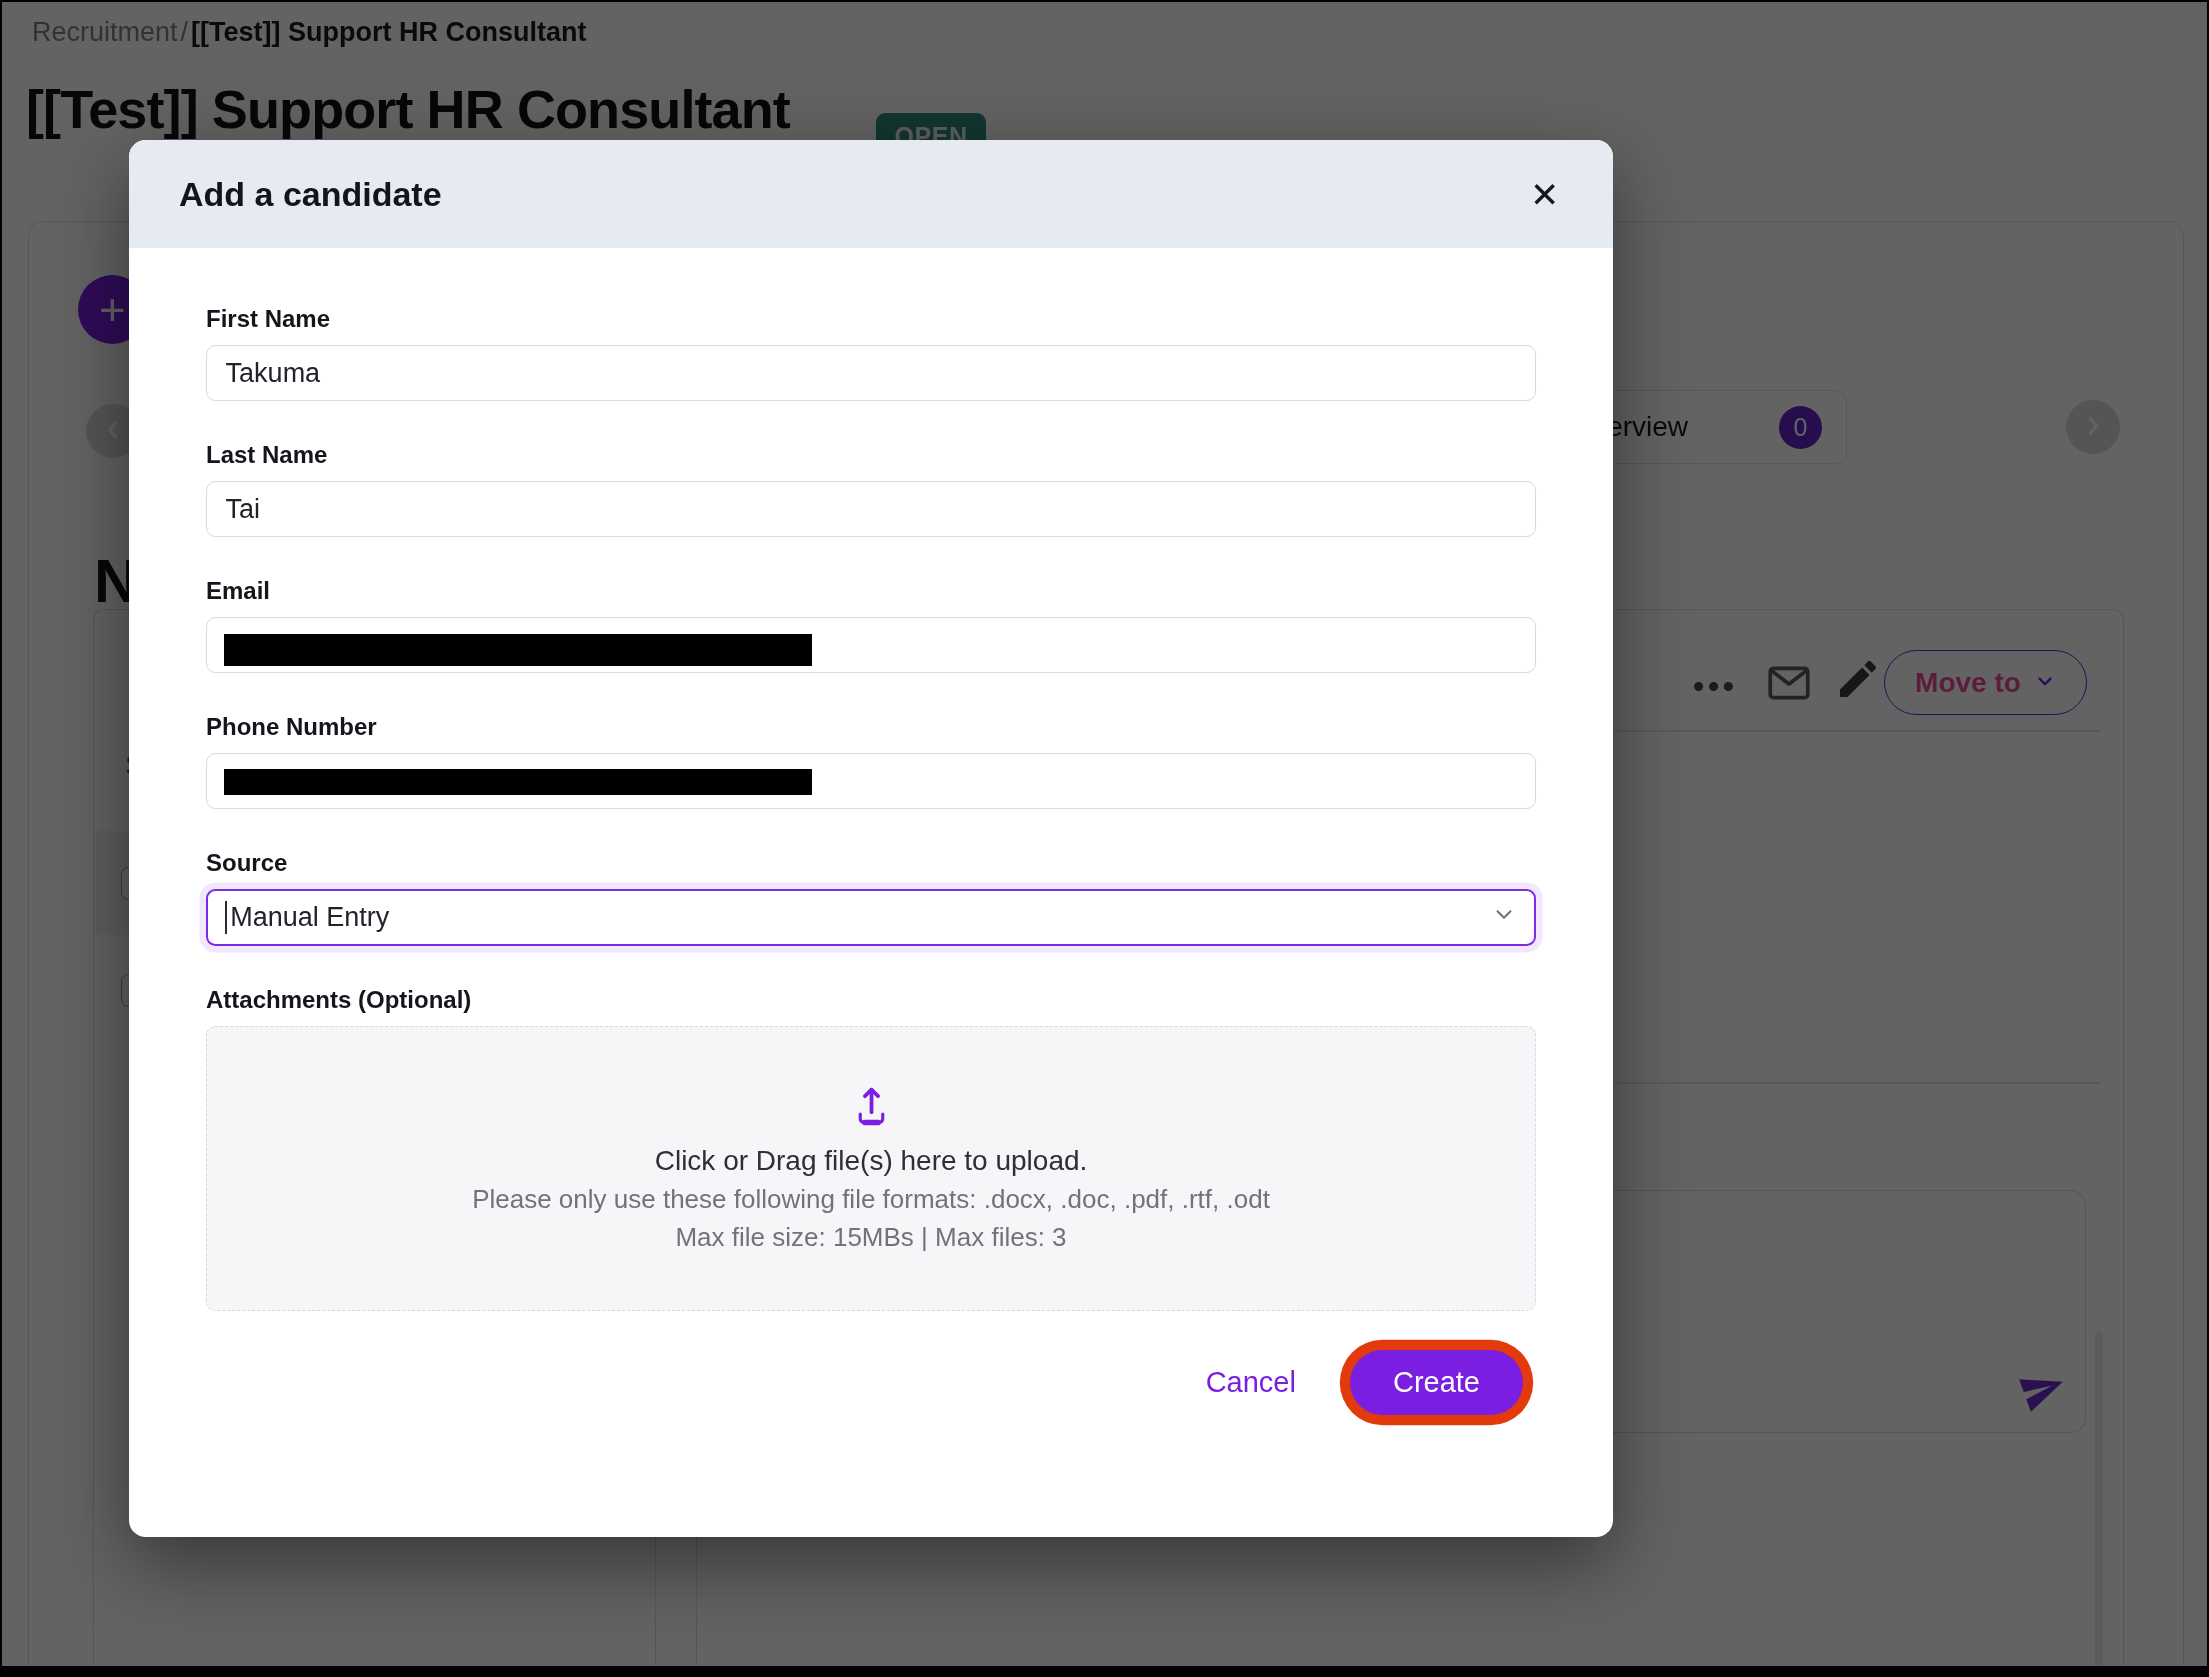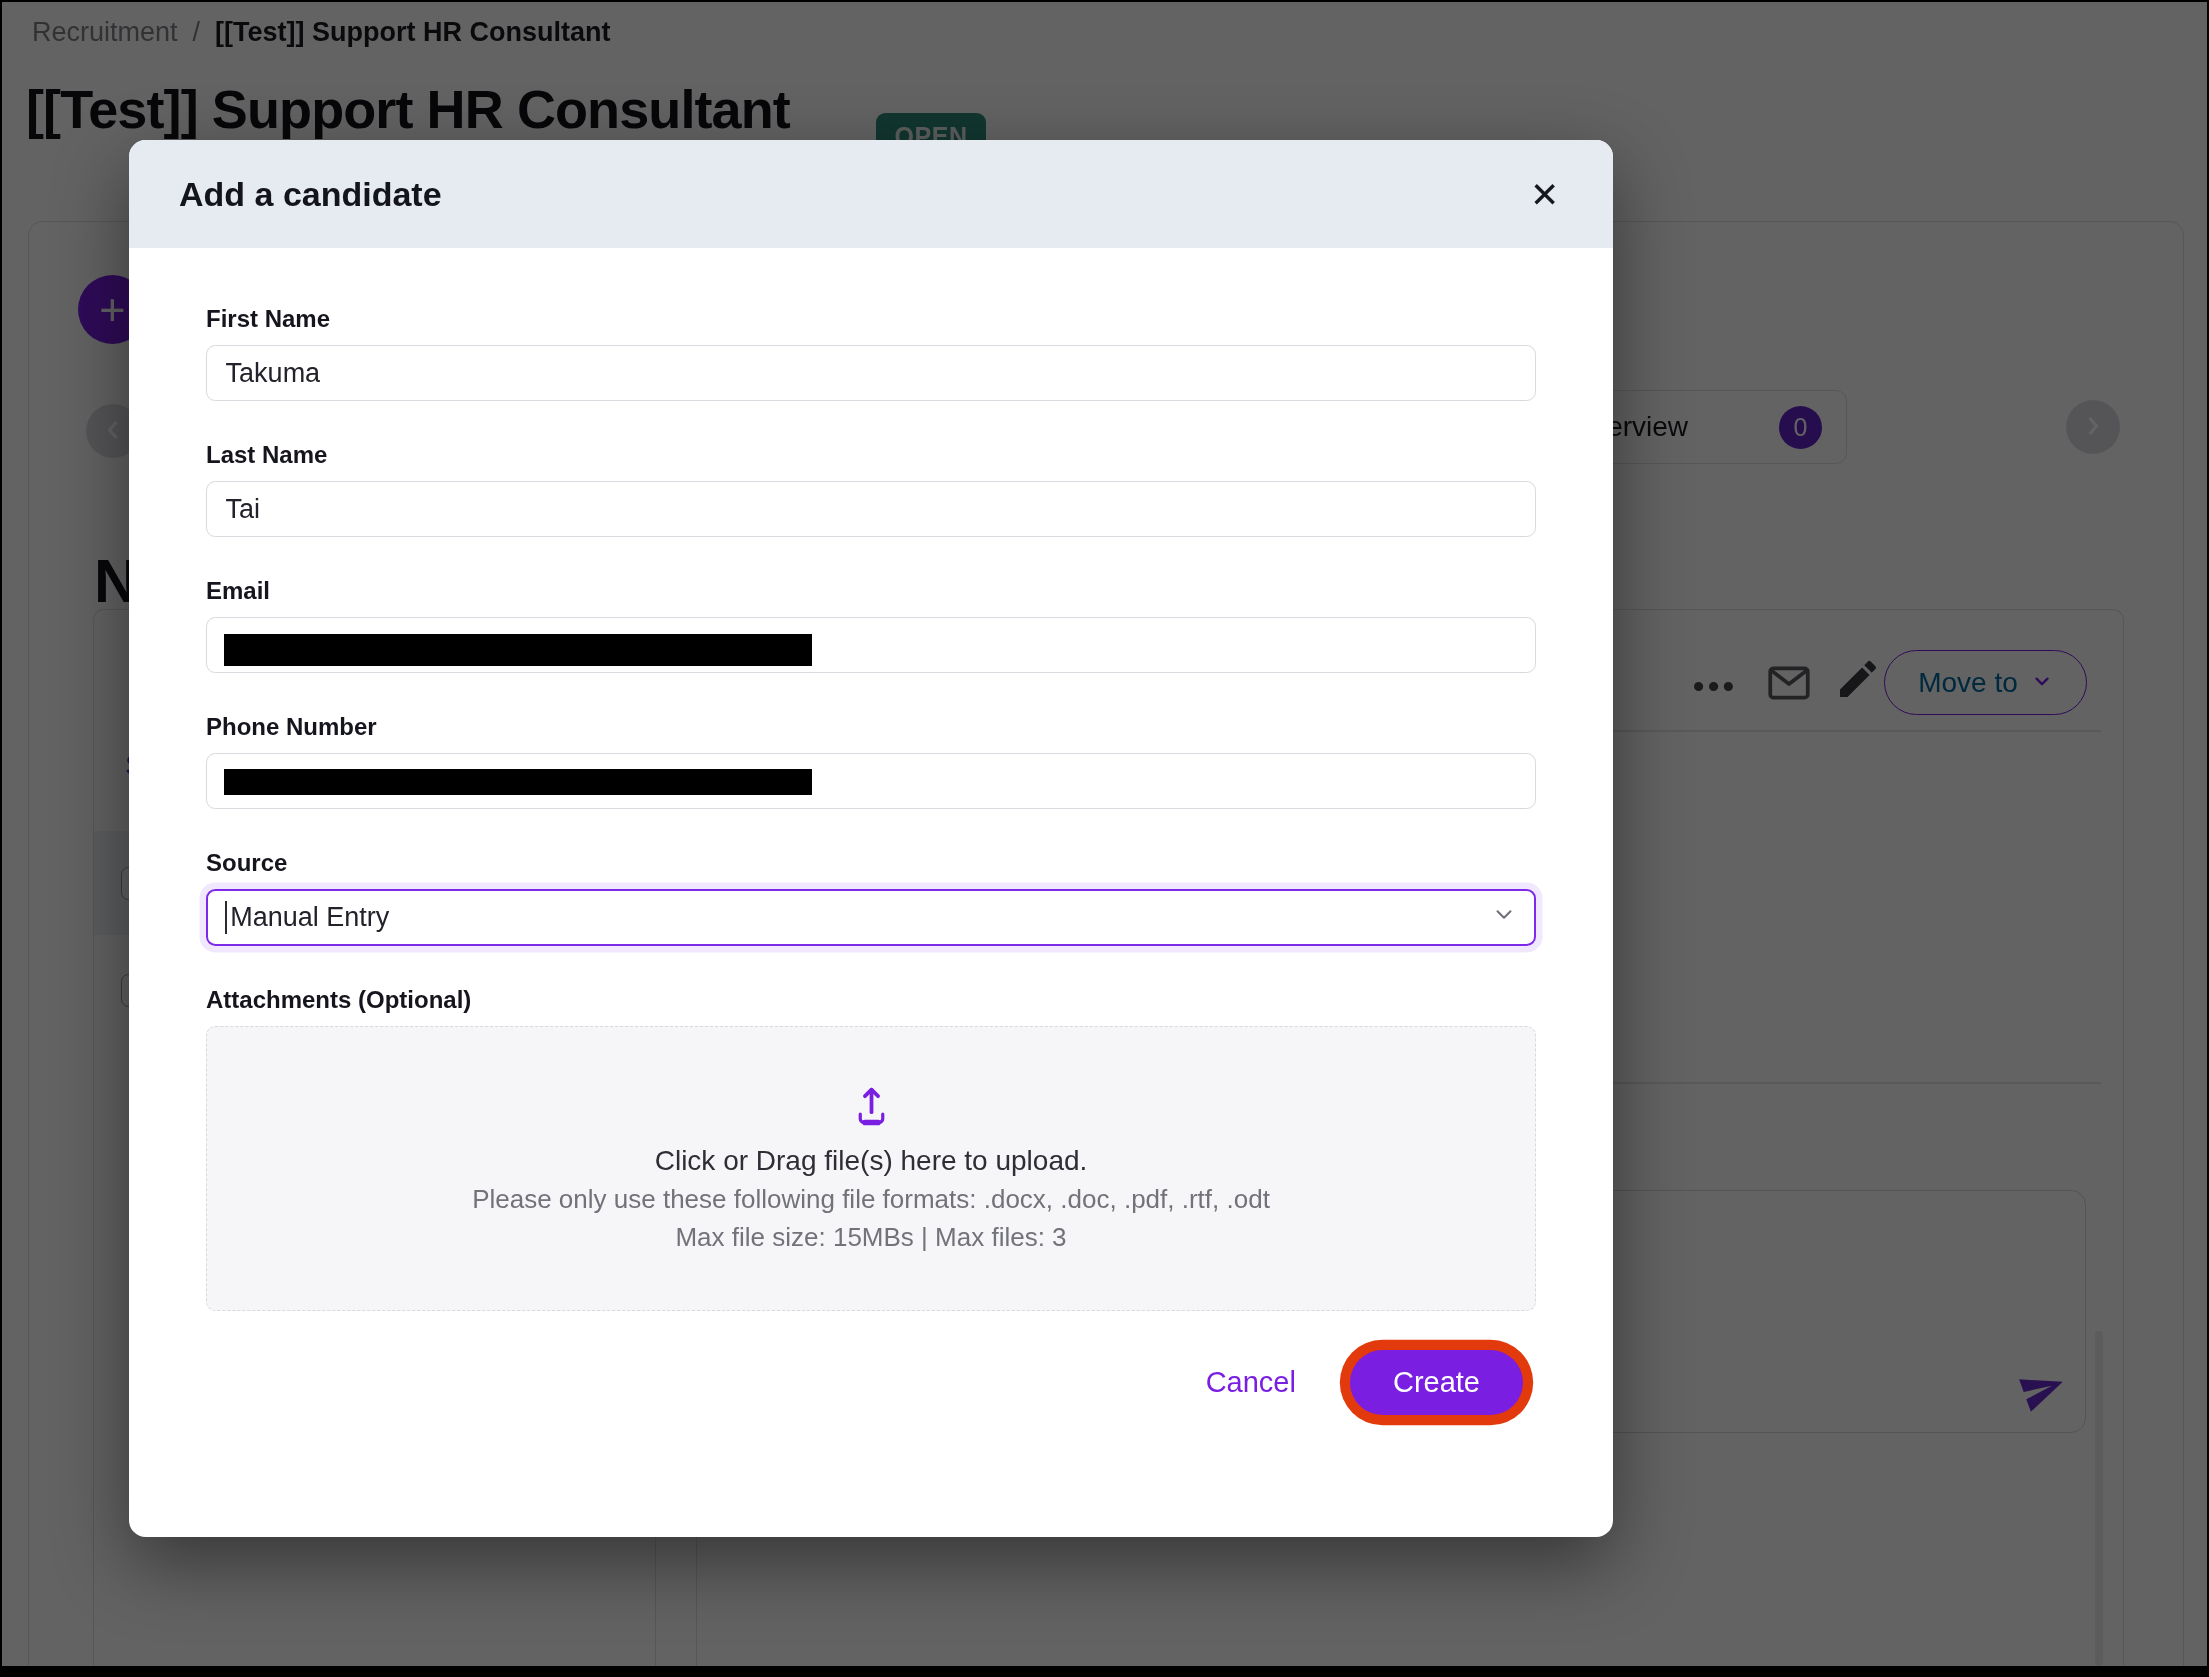--- a/index.html
+++ b/index.html
@@ -1,21 +1,21 @@
 <!DOCTYPE html>
 <html style="font-size:15px"><head>
 <meta charset="utf-8">
 <style>
   html,body{margin:0;padding:0;background:#222;}
   .screen{position:relative;width:2209px;height:1677px;box-sizing:border-box;
     background:#fff;border:2.8px solid #000;border-bottom:11px solid #000;overflow:hidden;
     font-family:"Liberation Sans","DejaVu Sans",sans-serif;color:#1b1b23;}
   
   .bg{position:absolute;inset:0;}
-  .breadcrumb{position:absolute;left:30px;top:15px;font-size:27px;color:#82828a;display:flex;gap:15px;align-items:center;}
+  .breadcrumb{position:absolute;left:30px;top:15px;font-size:27px;color:#82828a;display:flex;gap:3px;align-items:center;}
   .crumb-current{color:#1b1b23;font-weight:700;}
   .page-title{position:absolute;left:24px;top:76px;font-size:54px;font-weight:800;color:#131319;letter-spacing:-0.9px;white-space:nowrap;}
   .status-badge{position:absolute;left:874px;top:111px;background:#2F8C7B;color:#eef4f2;font-size:25px;font-weight:700;
     padding:9.3px 18.6px;border-radius:9.3px;letter-spacing:0.5px;}
   .outer-card{position:absolute;left:26px;top:219px;width:2156px;bottom:0;background:#fff;
     border:1.9px solid #DFDFE6;border-bottom:none;border-radius:15px 15px 0 0;box-sizing:border-box;}
   .add-btn{position:absolute;left:49px;top:53px;width:69px;height:69px;border-radius:50%;background:#7A1EE2;
     color:#fff;font-size:45px;display:flex;align-items:center;justify-content:center;line-height:1;}
   .chev-circle{position:absolute;width:54px;height:54px;border-radius:50%;background:#dcdce2;display:flex;align-items:center;justify-content:center;}
   .chev-left{left:57px;top:182px;}
@@ -32,21 +32,21 @@
   .checkbox{position:absolute;width:33px;height:33px;border:1.9px solid #9a9aa2;border-radius:7.4px;background:#fff;box-sizing:border-box;}
   .cb1{left:27px;top:257px;}
   .cb2{left:27px;top:364px;}
   .right-panel{position:absolute;left:667px;top:387px;width:1428px;bottom:0;background:#fff;border:1.9px solid #dfdfe6;border-bottom:none;
     border-radius:11px 11px 0 0;box-sizing:border-box;}
   .dots{position:absolute;left:996px;top:58px;font-size:32px;letter-spacing:3.7px;color:#46464e;font-weight:700;}
   .icon-abs{position:absolute;}
   .envelope{left:1067px;top:48px;}
   .pencil{left:1137px;top:45px;}
   .moveto-btn{position:absolute;left:1187px;top:40px;width:203px;height:65px;border:1.9px solid #7A1EE2;border-radius:927px;
-    box-sizing:border-box;display:flex;align-items:center;justify-content:center;gap:13px;color:#0369a1;font-size:28px;background:#fff;}
+    box-sizing:border-box;display:flex;align-items:center;justify-content:center;gap:13px;color:#ec4899;font-size:28px;background:#fff;font-weight:bold;}
   .divider{position:absolute;left:22px;right:22px;height:1.9px;background:#e4e4e9;}
   .div1{top:120px;}
   .div2{top:472px;}
   .comment-box{position:absolute;left:37px;right:37px;top:580px;height:243px;border:1.9px solid #d8d8de;border-radius:15px;box-sizing:border-box;}
   .send-icon{position:absolute;right:18.6px;bottom:16.7px;}
   .scroll-thumb{position:absolute;right:20.4px;top:721px;bottom:0;width:7.4px;background:#ededf0;border-radius:3.7px;}
   
   .overlay{position:absolute;inset:0;background:rgba(0,0,0,0.61);z-index:5;}
   
   .modal{position:absolute;left:127px;top:138px;width:1484px;height:1397px;background:#fff;border-radius:16.7px;z-index:10;

